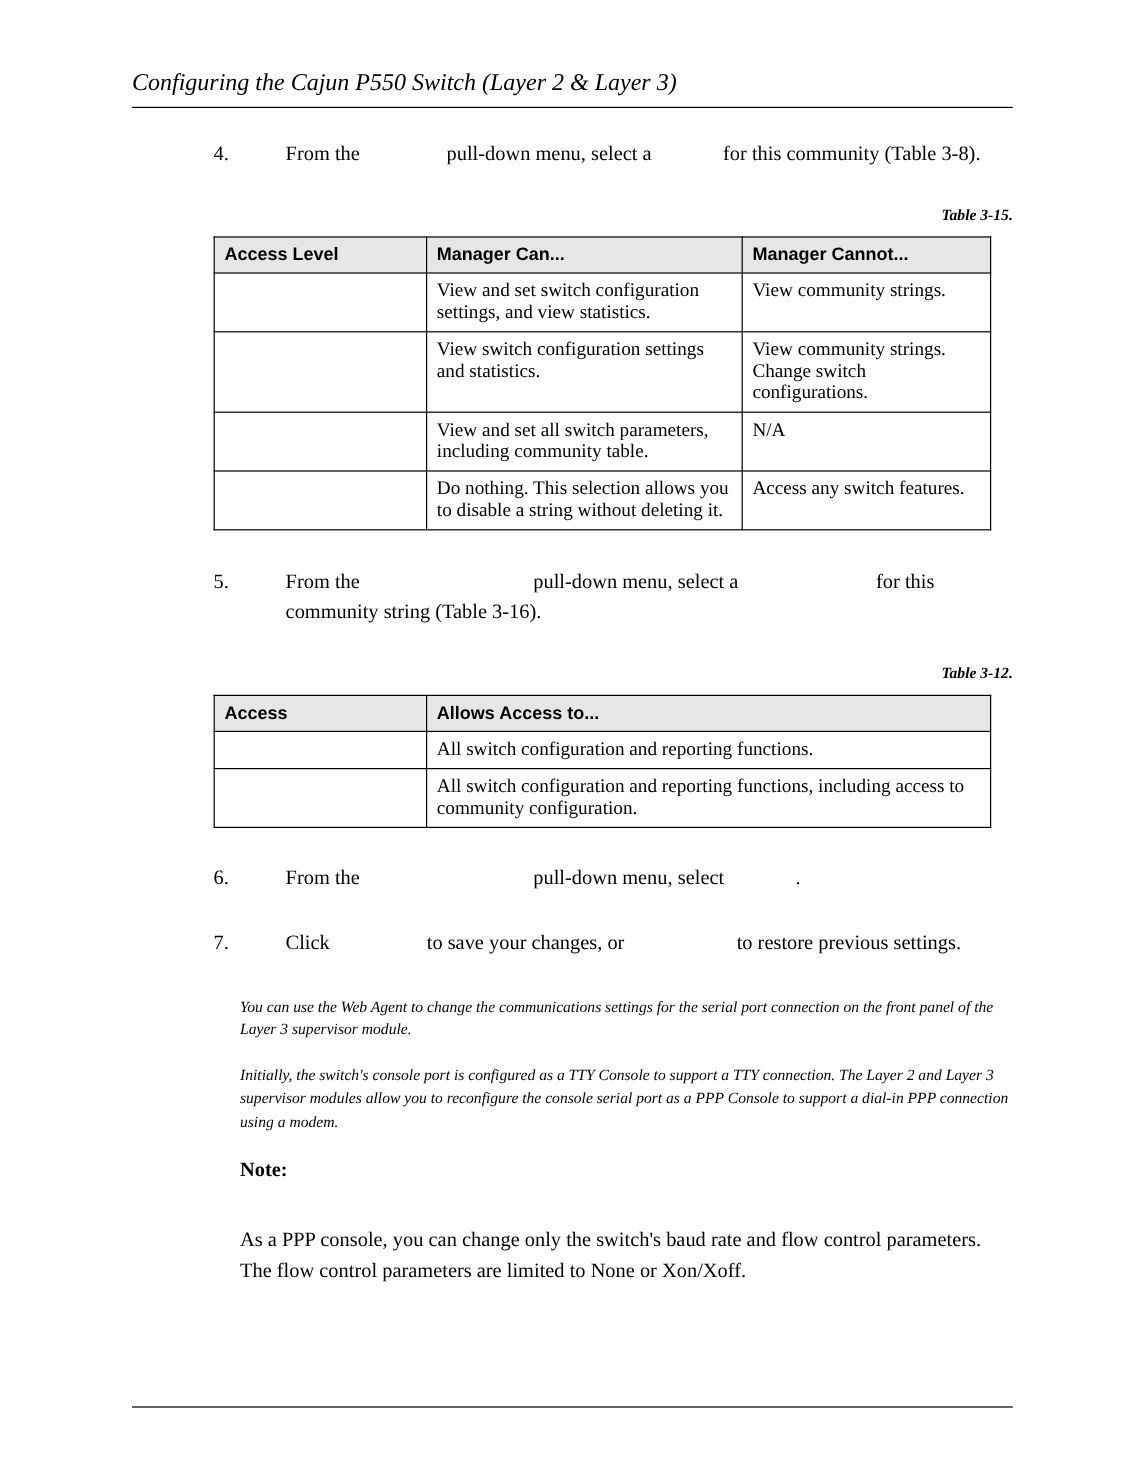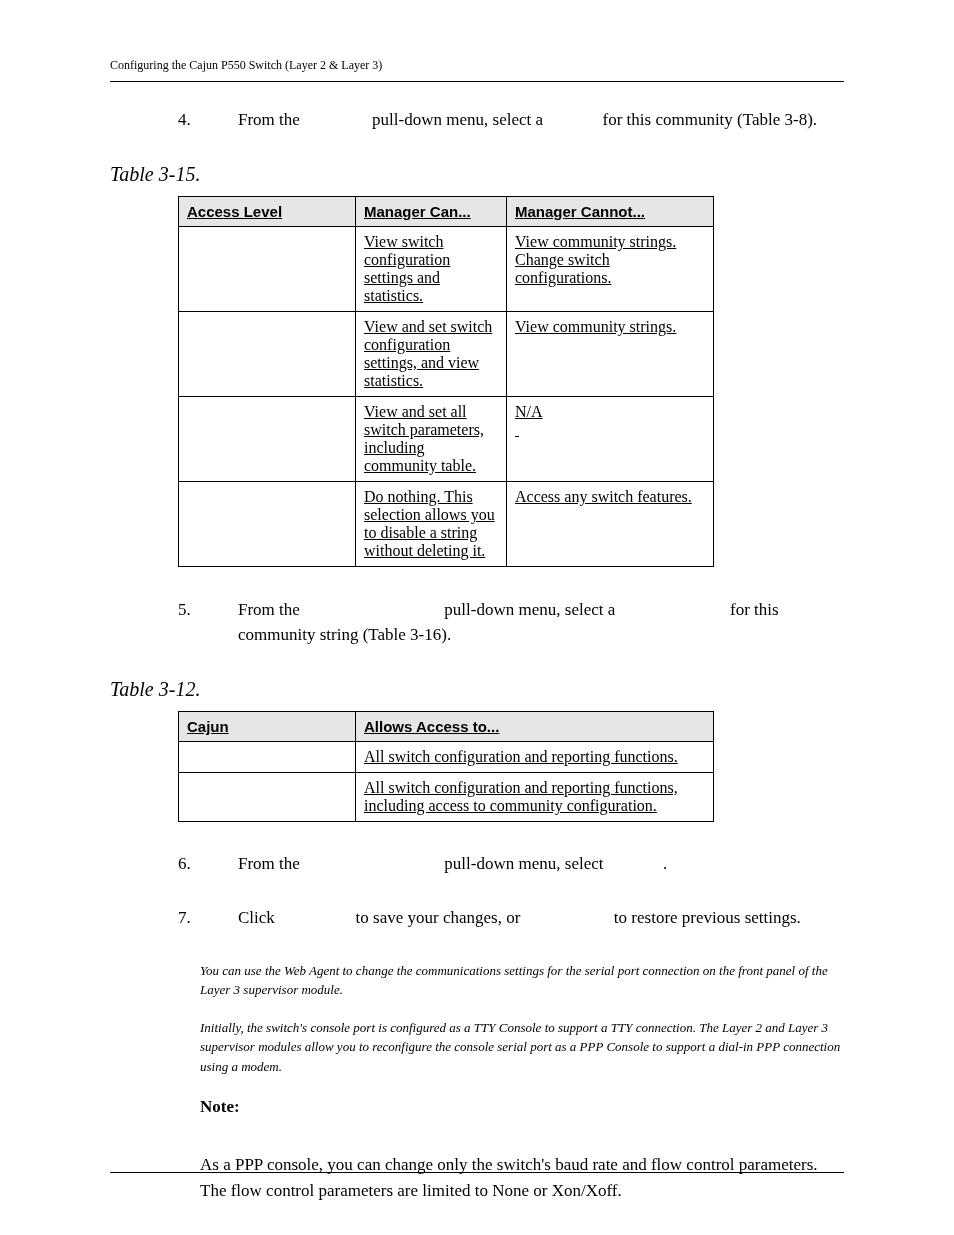--- a/index.html
+++ b/index.html
@@ -11,54 +11,54 @@
     font-size: 16px;
   }
   .page {
     width: 954px;
     height: 1235px;
     position: relative;
     box-sizing: border-box;
     padding: 58px 110px 0 110px;
   }
   .running-header {
-    font-size: 12px;
+    font-size: 20px;
     margin-bottom: 8px;
+    font-style: italic;
   }
   .rule {
     border: none;
     border-top: 1px solid #000;
     margin: 0 0 26px 0;
   }
   .indent-block {
     margin-left: 68px;
   }
   .step-line {
     margin: 0 0 30px 0;
     font-size: 17px;
     line-height: 1.45;
   }
   .step-num {
     display: inline-block;
     width: 60px;
     text-indent: 0;
   }
   .table-caption {
-    text-align: left;
+    text-align: right;
     font-style: italic;
-    font-weight: normal;
-    font-size: 20px;
+    font-weight: bold;
+    font-size: 13px;
     margin: 0 0 10px 0;
   }
   table.doc {
     border-collapse: collapse;
-    width: 536px;
+    width: 648px;
     margin: 0 0 30px 68px;
     font-size: 16px;
-    text-decoration: underline;
   }
   table.doc th, table.doc td {
     border: 1px solid #000;
     padding: 6px 8px;
     vertical-align: top;
     text-align: left;
   }
   table.doc th {
     background: #e6e6e6;
     font-family: Arial, Helvetica, sans-serif;
@@ -149,27 +149,27 @@
     <thead>
       <tr>
         <th>Access Level</th>
         <th>Manager Can...</th>
         <th>Manager Cannot...</th>
       </tr>
     </thead>
     <tbody>
       <tr>
         <td class="level"></td>
+        <td>View and set switch configuration settings, and view statistics.</td>
+        <td class="cannot">View community strings.</td>
+      </tr>
+      <tr>
+        <td class="level"></td>
         <td>View switch configuration settings and statistics.</td>
         <td class="cannot">View community strings. Change switch configurations.</td>
-      </tr>
-      <tr>
-        <td class="level"></td>
-        <td>View and set switch configuration settings, and view statistics.</td>
-        <td class="cannot">View community strings.</td>
       </tr>
       <tr>
         <td class="level"></td>
         <td>View and set all switch parameters, including community table.</td>
         <td class="cannot"><span>N/A</span><br>&nbsp;</td>
       </tr>
       <tr>
         <td class="level"></td>
         <td>Do nothing. This selection allows you to disable a string without deleting it.</td>
         <td class="cannot">Access any switch features.</td>
@@ -180,21 +180,21 @@
   <div class="indent-block">
     <p class="step-para">
       <span class="pad">5.</span><span>From the </span><span>&nbsp;&nbsp;&nbsp;&nbsp;&nbsp;&nbsp;&nbsp;&nbsp;&nbsp;&nbsp;&nbsp;&nbsp;&nbsp;&nbsp;&nbsp;&nbsp;&nbsp;&nbsp;&nbsp;&nbsp;&nbsp;&nbsp;&nbsp;&nbsp;&nbsp;&nbsp;&nbsp;&nbsp;&nbsp;&nbsp;&nbsp;&nbsp;</span><span> pull-down menu, select a </span><span>&nbsp;&nbsp;&nbsp;&nbsp;&nbsp;&nbsp;&nbsp;&nbsp;&nbsp;&nbsp;&nbsp;&nbsp;&nbsp;&nbsp;&nbsp;&nbsp;&nbsp;&nbsp;&nbsp;&nbsp;&nbsp;&nbsp;&nbsp;&nbsp;&nbsp;</span><span> for this community string (Table 3-16).</span>
     </p>
   </div>
 
   <p class="table-caption">Table 3-12.</p>
   <table class="doc">
     <thead>
       <tr>
-        <th style="width:160px">Cajun</th>
+        <th style="width:160px">Access</th>
         <th>Allows Access to...</th>
       </tr>
     </thead>
     <tbody>
       <tr>
         <td></td>
         <td>All switch configuration and reporting functions.</td>
       </tr>
       <tr>
         <td></td>

